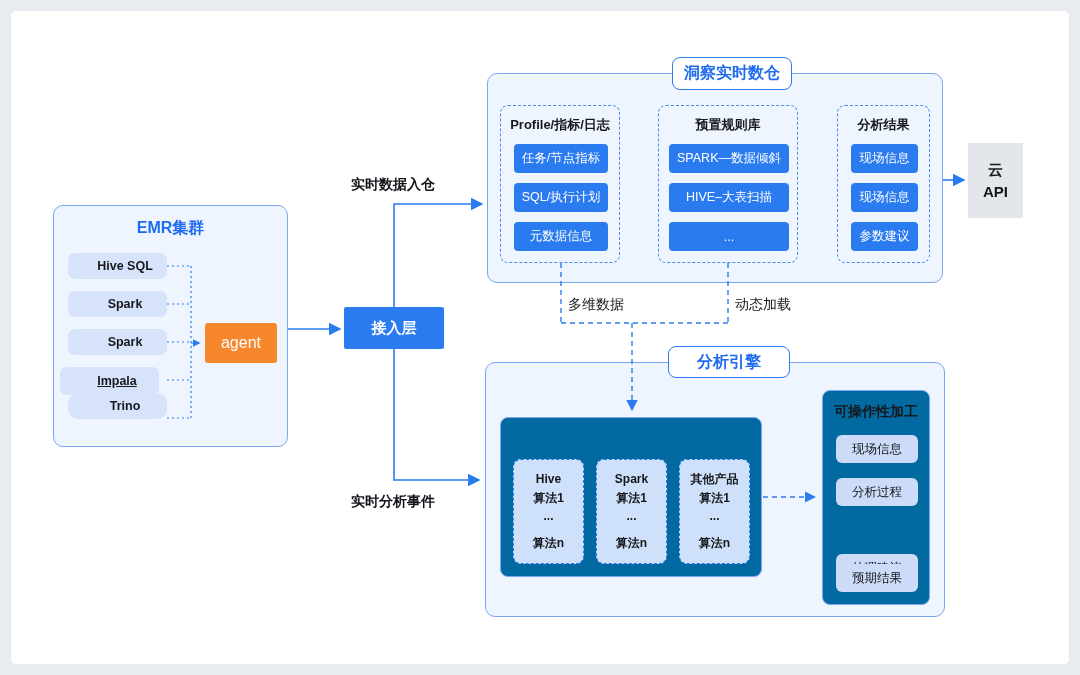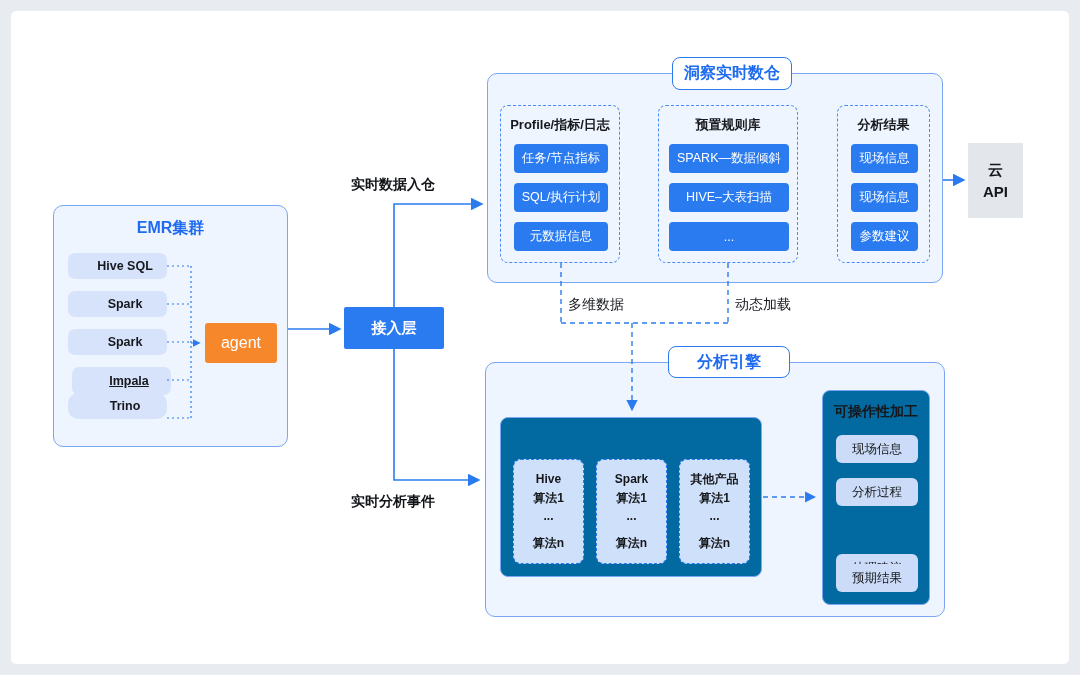--- a/index.html
+++ b/index.html
@@ -77,21 +77,21 @@
 <body>
 
 <div class="page"></div>
 
 <div class="abs section" style="left:53px;top:205px;width:235px;height:242px;"></div>
 <div class="abs sec-title" style="left:53px;top:218px;width:235px;">EMR集群</div>
 
 <div class="abs emr-item" style="left:68px;top:253px;width:99px;height:26px;">Hive SQL</div>
 <div class="abs emr-item" style="left:68px;top:291px;width:99px;height:26px;">Spark</div>
 <div class="abs emr-item" style="left:68px;top:329px;width:99px;height:26px;">Spark</div>
-<div class="abs emr-item" style="left:72px;top:367px;width:99px;height:28px;text-decoration:underline;">Impala</div>
+<div class="abs emr-item" style="left:60px;top:367px;width:99px;height:28px;text-decoration:underline;">Impala</div>
 <div class="abs emr-item" style="left:68px;top:393px;width:99px;height:26px;border-radius:10px;">Trino</div>
 
 <div class="abs agent-box" style="left:205px;top:323px;width:72px;height:40px;">agent</div>
 
 <div class="abs access-box" style="left:344px;top:307px;width:100px;height:42px;">接入层</div>
 
 <div class="abs flow-label" style="left:313px;top:176px;width:160px;">实时数据入仓</div>
 <div class="abs flow-label" style="left:313px;top:493px;width:160px;">实时分析事件</div>
 
 <div class="abs section" style="left:487px;top:73px;width:456px;height:210px;"></div>

